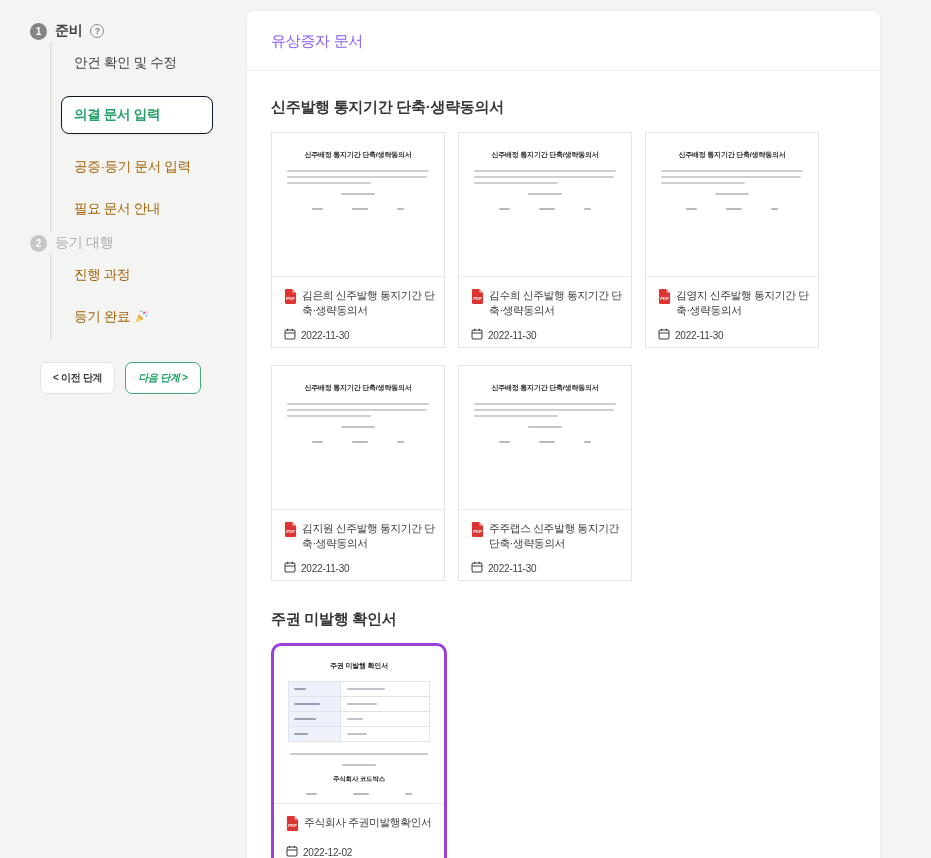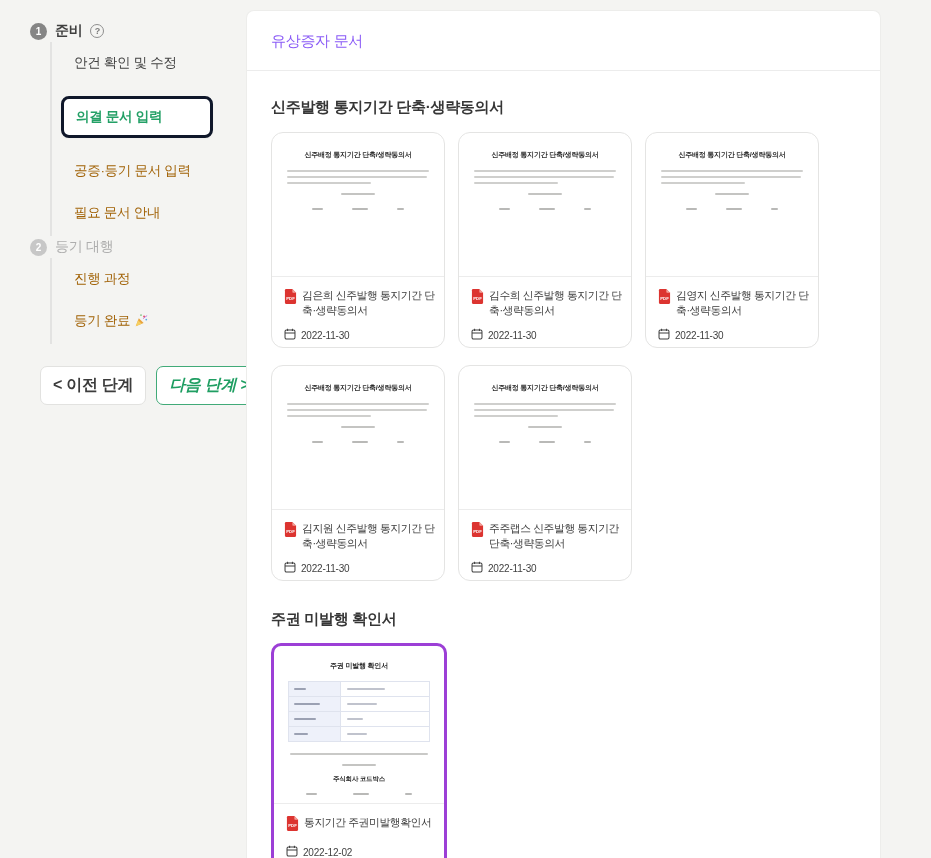--- a/index.html
+++ b/index.html
@@ -28,28 +28,28 @@
     display:flex; align-items:center; justify-content:center; cursor:pointer;
   }
   .rail { margin-left:20px; border-left:2px solid #e3e3e2; padding:12px 0 14px 22px; }
   .nav-item {
     font-size:13.5px; letter-spacing:-0.3px; color:#3f3f3f; font-weight:500;
     margin-bottom:24px; cursor:pointer; white-space:nowrap;
   }
   .nav-item:last-child { margin-bottom:0; }
   .nav-item.dim { color:#a16207; }
   .nav-item.active {
-    color:#23a066; font-weight:700; background:#fff; border:3px solid #0f172a;
+    color:#23a066; font-weight:700; background:#fff; border:1px solid #0f172a;
     border-radius:8px; padding:9px 12px; margin-left:-13px; width:152px;
     box-shadow:0 1px 2px rgba(0,0,0,0.03);
   }
   .nav-item .emoji-icon { margin-left:4px; vertical-align:-2px; }
   .btn-row { display:flex; gap:10px; margin:22px 0 0 10px; }
   .btn {
-    font-family:inherit; font-size:16px; font-weight:700; letter-spacing:-0.3px;
+    font-family:inherit; font-size:10px; font-weight:700; letter-spacing:-0.3px;
     background:#fff; border-radius:7px; padding:8px 12px; cursor:pointer; white-space:nowrap;
   }
   .btn.prev { border:1px solid #e2e2e0; color:#3c3c3c; }
   .btn.next { border:1px solid #41aa78; color:#1f9e62;font-style:italic; }
 
   
   .panel {
     position:absolute; left:246px; top:10px; width:635px; height:848px;
     background:#fff; border:1px solid #ededeb; border-bottom:none;
     border-radius:8px 8px 0 0; overflow:hidden;
@@ -60,21 +60,21 @@
   .section-heading {
     font-size:15px; font-weight:700; color:#363636; letter-spacing:-0.3px;
     margin:27px 0 15px;
   }
   .section-heading.second { margin-top:29px; margin-bottom:14px; }
   .card-grid { display:grid; grid-template-columns:repeat(3,174px); column-gap:13px; row-gap:17px; }
 
   
   .doc-card {
     width:174px; height:216px; background:#fff; border:1px solid #e4e4e3;
-    border-radius:12px; overflow:hidden; cursor:pointer; display:flex; flex-direction:column;
+    border-radius:0; overflow:hidden; cursor:pointer; display:flex; flex-direction:column;
   }
   .doc-card.selected {
     border:3px solid #9c3fd6; border-radius:10px; width:176px; height:226px;
   }
   .preview { height:144px; border-bottom:1px solid #ececec; padding:17px 14px 0; flex:0 0 auto; }
   .doc-card.selected .preview { height:158px; padding:15px 12px 0; }
   .preview-title {
     font-size:7px; font-weight:700; color:#2b2b2b; text-align:center;
     letter-spacing:-0.2px; margin-bottom:10px; white-space:nowrap; overflow:hidden;
   }
@@ -366,21 +366,21 @@
             <span class="sig c"></span>
         </div>
       </div>
       <div class="card-info">
         <div class="title-row">
           <span class="pdf-icon"><svg width="13" height="15" viewBox="0 0 14 16">
                 <path d="M1 1.2 Q1 0 2.2 0 H9 l4 4 v10.8 Q13 16 11.8 16 H2.2 Q1 16 1 14.8 Z" fill="#dc3430"></path>
                 <path d="M9 0 l4 4 h-3.2 Q9 4 9 3.2 Z" fill="#f2a49d"></path>
                 <text x="7" y="11.6" font-size="4.6" font-weight="bold" fill="#ffffff" text-anchor="middle" font-family="Liberation Sans, sans-serif">PDF</text>
               </svg></span>
-          <span class="doc-title">통지기간 주권미발행확인서</span>
+          <span class="doc-title">주식회사 주권미발행확인서</span>
         </div>
         <div class="date-row">
           <span><svg width="12" height="12" viewBox="0 0 14 14" fill="none" stroke="#3f3f3f" stroke-width="1.2">
                 <rect x="1.2" y="2.4" width="11.6" height="10.4" rx="1.6"></rect>
                 <path d="M4.2 0.8 v2.8 M9.8 0.8 v2.8 M1.2 5.9 h11.6"></path>
               </svg></span>
           <span class="doc-date">2022-12-02</span>
         </div>
       </div>
     </div>

